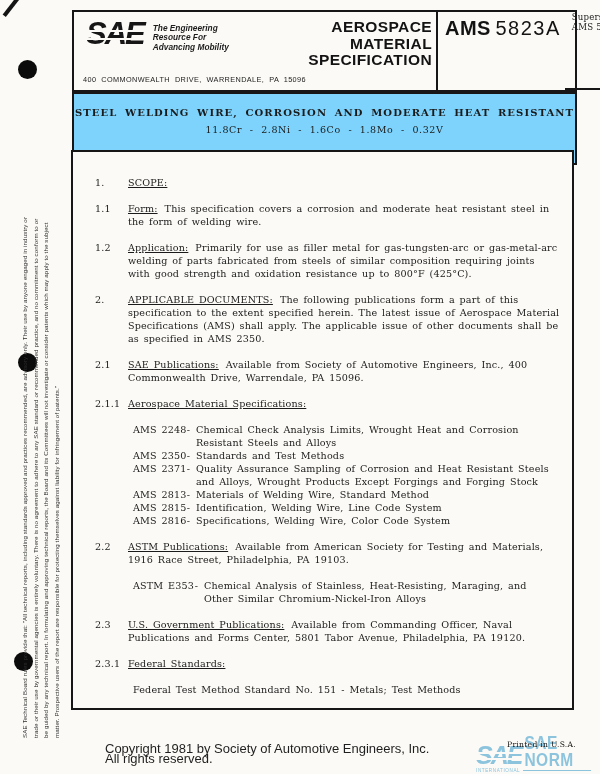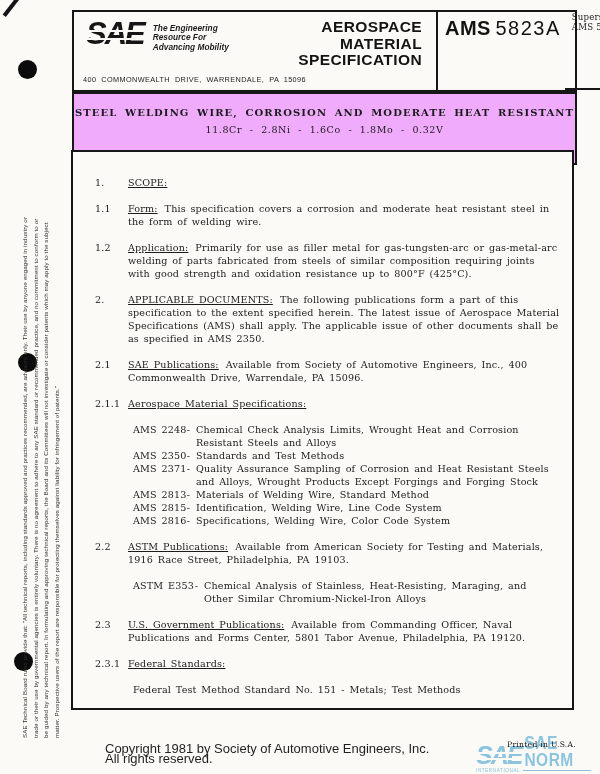--- a/index.html
+++ b/index.html
@@ -42,39 +42,39 @@
     margin-left:9px; padding-top:3px;
     font-family:"Liberation Sans", sans-serif; font-style:italic; font-weight:700;
     font-size:8.3px; line-height:9.3px; color:#1d1d1d;
   }
   .address {
     position:absolute; left:9px; bottom:6px; white-space:nowrap;
     font-family:"Liberation Sans", sans-serif; font-size:7.3px; color:#222;
     letter-spacing:0.4px; word-spacing:2.5px;
   }
   .hb-mid {
-    flex:1; text-align:right; padding:7px 14px 0 0;
+    flex:1; text-align:right; padding:7px 4px 0 0;
     font-family:"Liberation Sans", sans-serif; font-weight:700;
     font-size:15.5px; line-height:16.5px; letter-spacing:0.4px; color:#131313;
   }
   .hb-right { width:137px; border-left:2px solid #161616; display:flex; flex-direction:row; }
   .spec-line { padding:5px 4px 1px 7px; white-space:nowrap; font-family:"Liberation Sans", sans-serif; color:#131313; }
   .spec-prefix { font-weight:900; font-size:20px; letter-spacing:0.5px; }
   .spec-num { font-weight:500; font-size:20px; letter-spacing:1.5px; }
   .superseding { font-size:8.6px; letter-spacing:0.2px; padding:0 0 2px 7px; border-bottom:2px solid #161616; }
   .dates { flex:1; margin-left:28px; border-left:2px solid #eab308; padding:4px 0 2px 7px; }
   .date-row { display:flex; margin-bottom:4px; }
   .date-label { width:35px; padding-top:2px; font-family:"Liberation Sans", sans-serif; font-style:italic; font-weight:700; font-size:6.8px; color:#1d1d1d; }
   .date-val { font-size:9px; letter-spacing:0.9px; }
 
   
   .title-box {
     position:absolute; left:72px; top:92px; width:501px; height:56px;
     border:2px solid #161616; text-align:center; padding-top:13px; box-sizing:content-box;
-    background:#f0abfc;
+    background:#7dd3fc;
   }
   .t1 { font-size:10px; font-weight:700; letter-spacing:1.1px; word-spacing:3px; }
   .t2 { margin-top:6px; font-size:9.5px; letter-spacing:0.6px; word-spacing:4px; }
 
   
   .main-box {
     position:absolute; left:71px; top:150px; width:503px; height:560px;
     border:2px solid #161616; box-sizing:border-box;
     padding:24px 12px 0 22px; background:#fbfaf6;
     font-size:9.6px; line-height:13px; letter-spacing:0.15px; word-spacing:1.6px;

